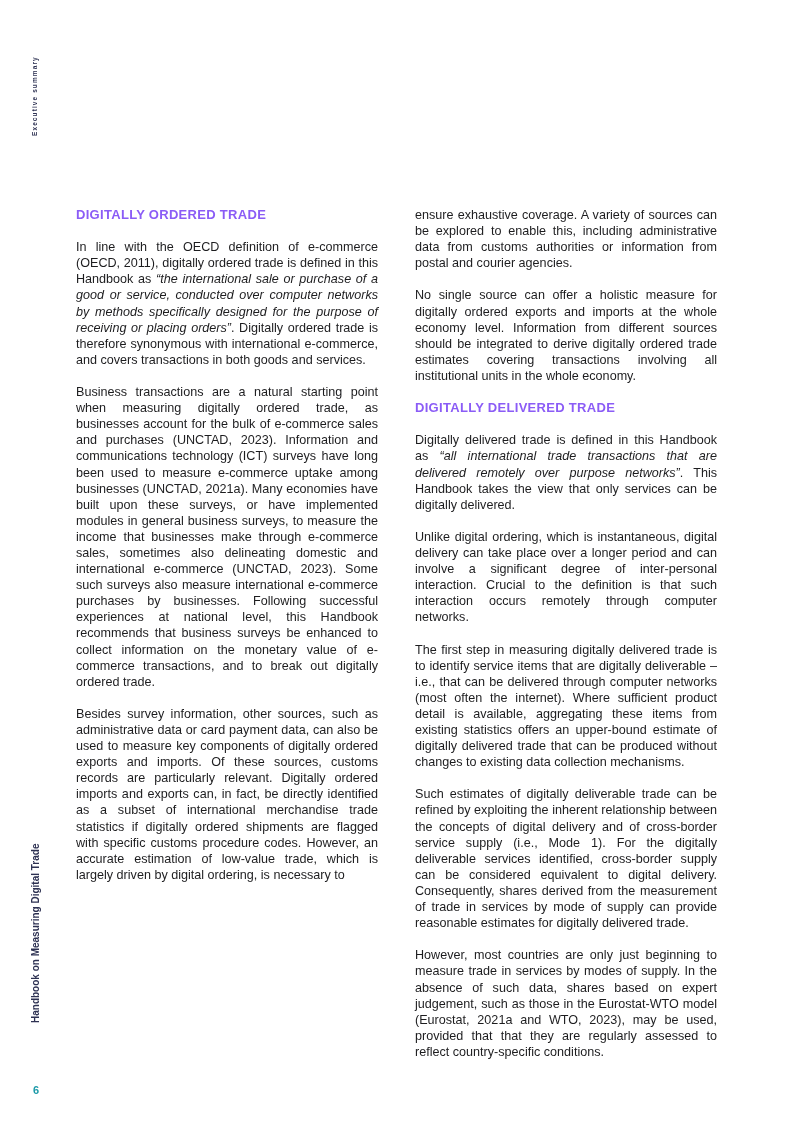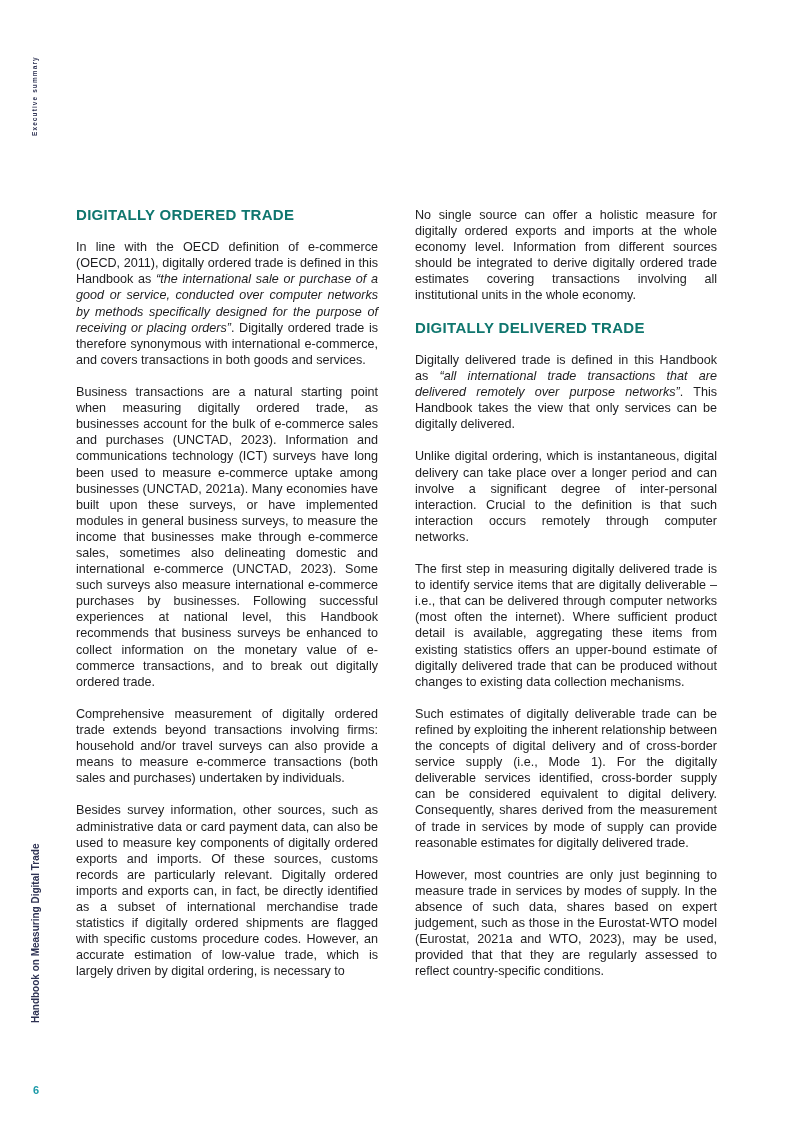--- a/index.html
+++ b/index.html
@@ -11,46 +11,46 @@
          font-size: 6.5px; font-weight: bold; letter-spacing: 1.1px; color: #2d3152; }
   .side-bottom { position: absolute; left: 30px; top: 878px; width: 12px; height: 145px; }
   .side-bottom span { position: absolute; left: 0; top: 0; transform-origin: left top;
          transform: translate(0px, 145px) rotate(-90deg); white-space: nowrap;
          font-size: 10px; font-weight: bold; color: #2d3152; }
   .page-num { position: absolute; left: 33px; top: 1084px; font-size: 11px; font-weight: bold; color: #1c9aa8; }
   .col { position: absolute; top: 207px; width: 302px; font-size: 12.6px; line-height: 16.1px; }
   .col.left { left: 76px; }
   .col.right { left: 415px; }
   .col p { margin: 0 0 16.1px 0; text-align: justify; }
-  .col h2 { margin: 0 0 16.1px 0; font-size: 15px; font-weight: 900; letter-spacing: 0.3px;
-            color: #0f766e; line-height: 16.1px; }
+  .col h2 { margin: 0 0 16.1px 0; font-size: 13px; font-weight: 900; letter-spacing: 0.3px;
+            color: #8b5cf6; line-height: 16.1px; }
   .col em { font-style: italic; }
 </style>
 </head>
 <body>
 
 <div class="side-top">
   <span>Executive summary</span>
 </div>
 
 <div class="side-bottom">
   <span>Handbook on Measuring Digital Trade</span>
 </div>
 
 <div class="page-num">6</div>
 
 <div class="col left">
   <h2>DIGITALLY ORDERED TRADE</h2>
   <p><span>In line with the OECD definition of e-commerce (OECD, 2011), digitally ordered trade is defined in this Handbook as </span><em>“the international sale or purchase of a good or service, conducted over computer networks by methods specifically designed for the purpose of receiving or placing orders”</em><span>. Digitally ordered trade is therefore synonymous with international e-commerce, and covers transactions in both goods and services.</span></p>
   <p>Business transactions are a natural starting point when measuring digitally ordered trade, as businesses account for the bulk of e-commerce sales and purchases (UNCTAD, 2023). Information and communications technology (ICT) surveys have long been used to measure e-commerce uptake among businesses (UNCTAD, 2021a). Many economies have built upon these surveys, or have implemented modules in general business surveys, to measure the income that businesses make through e-commerce sales, sometimes also delineating domestic and international e-commerce (UNCTAD, 2023). Some such surveys also measure international e-commerce purchases by businesses. Following successful experiences at national level, this Handbook recommends that business surveys be enhanced to collect information on the monetary value of e-commerce transactions, and to break out digitally ordered trade.</p>
-  <p>Comprehensive measurement of digitally ordered trade extends beyond transactions involving firms: household and/or travel surveys can also provide a means to measure e-commerce transactions (both sales and purchases) undertaken by individuals.</p>
   <p>Besides survey information, other sources, such as administrative data or card payment data, can also be used to measure key components of digitally ordered exports and imports. Of these sources, customs records are particularly relevant. Digitally ordered imports and exports can, in fact, be directly identified as a subset of international merchandise trade statistics if digitally ordered shipments are flagged with specific customs procedure codes. However, an accurate estimation of low-value trade, which is largely driven by digital ordering, is necessary to</p>
 </div>
 
 <div class="col right">
+  <p>ensure exhaustive coverage. A variety of sources can be explored to enable this, including administrative data from customs authorities or information from postal and courier agencies.</p>
   <p>No single source can offer a holistic measure for digitally ordered exports and imports at the whole economy level. Information from different sources should be integrated to derive digitally ordered trade estimates covering transactions involving all institutional units in the whole economy.</p>
   <h2>DIGITALLY DELIVERED TRADE</h2>
   <p><span>Digitally delivered trade is defined in this Handbook as </span><em>“all international trade transactions that are delivered remotely over purpose networks”</em><span>. This Handbook takes the view that only services can be digitally delivered.</span></p>
   <p>Unlike digital ordering, which is instantaneous, digital delivery can take place over a longer period and can involve a significant degree of inter-personal interaction. Crucial to the definition is that such interaction occurs remotely through computer networks.</p>
   <p>The first step in measuring digitally delivered trade is to identify service items that are digitally deliverable – i.e., that can be delivered through computer networks (most often the internet). Where sufficient product detail is available, aggregating these items from existing statistics offers an upper-bound estimate of digitally delivered trade that can be produced without changes to existing data collection mechanisms.</p>
   <p>Such estimates of digitally deliverable trade can be refined by exploiting the inherent relationship between the concepts of digital delivery and of cross-border service supply (i.e., Mode 1). For the digitally deliverable services identified, cross-border supply can be considered equivalent to digital delivery. Consequently, shares derived from the measurement of trade in services by mode of supply can provide reasonable estimates for digitally delivered trade.</p>
   <p>However, most countries are only just beginning to measure trade in services by modes of supply. In the absence of such data, shares based on expert judgement, such as those in the Eurostat-WTO model (Eurostat, 2021a and WTO, 2023), may be used, provided that that they are regularly assessed to reflect country-specific conditions.</p>
 </div>
 
 </body></html>

